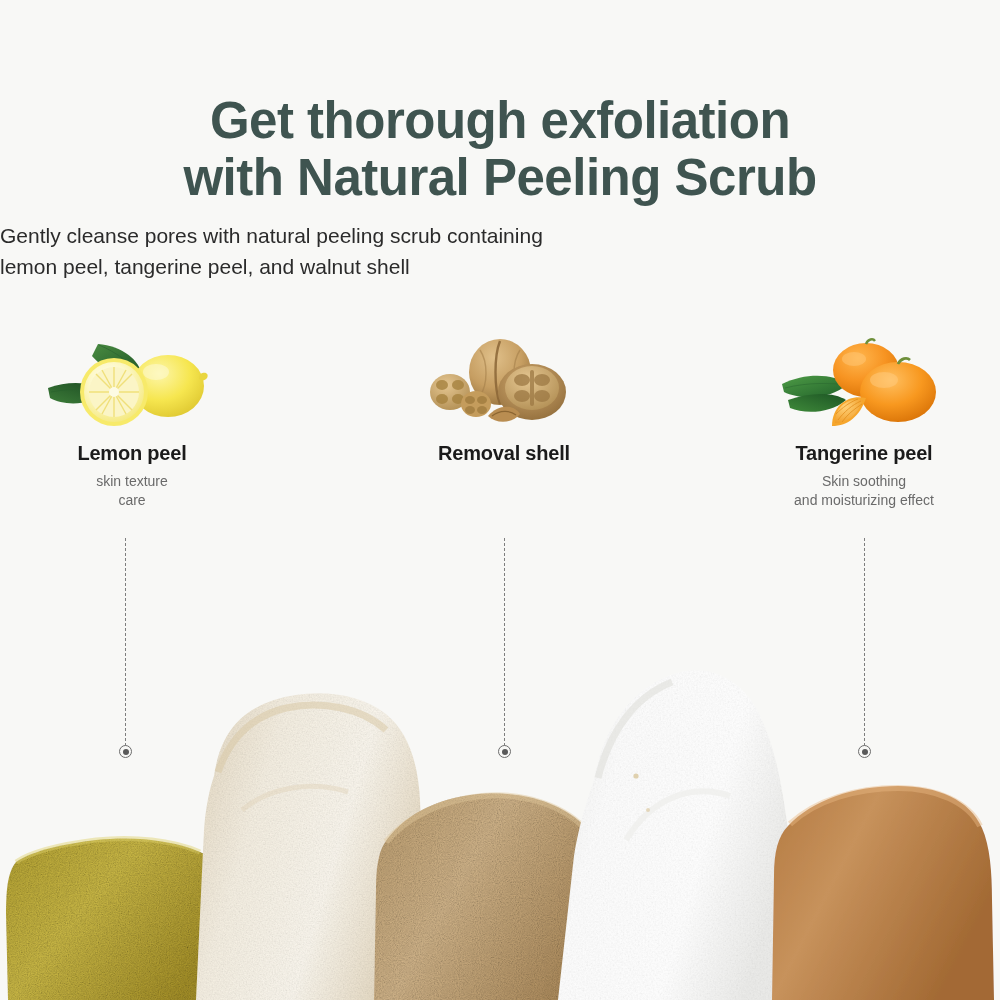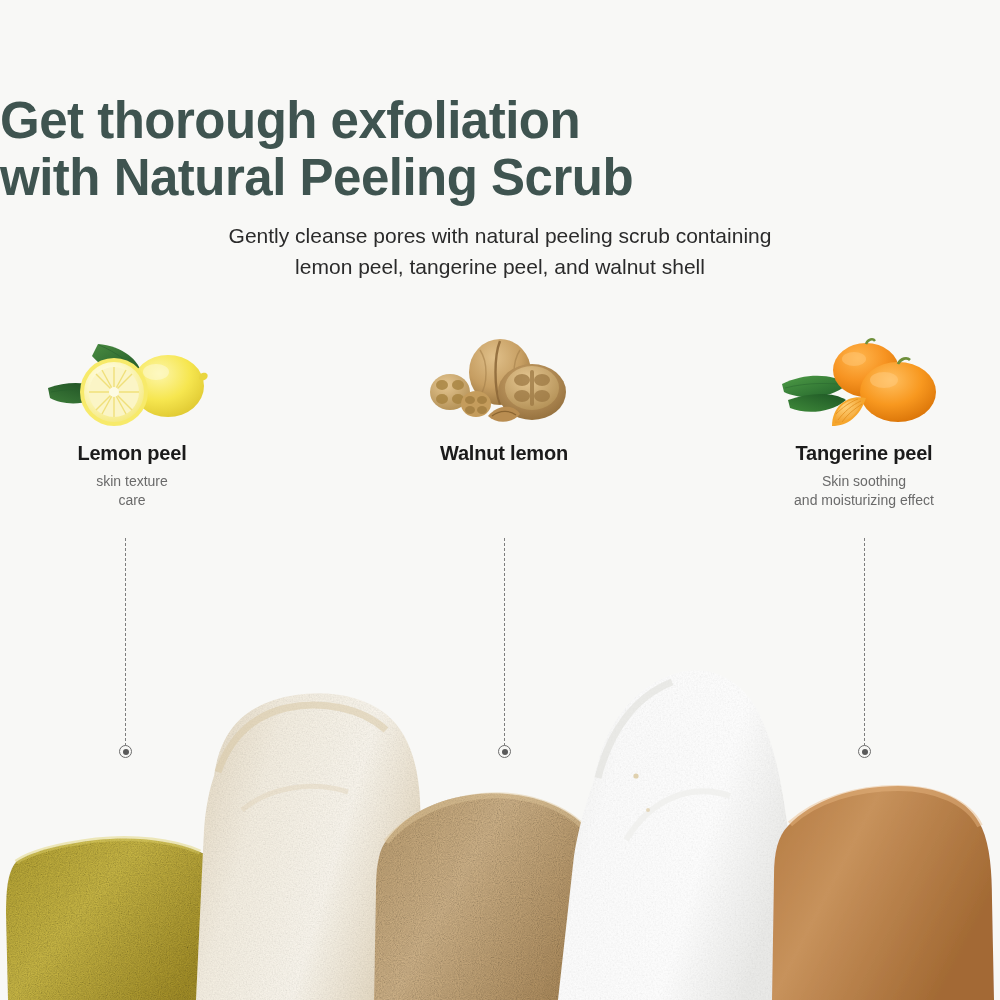--- a/index.html
+++ b/index.html
@@ -23,36 +23,36 @@
     background: #f8f8f6;
     overflow: hidden;
   }
 
   
   .headline {
     position: absolute;
     top: 92px;
     left: 0;
     width: 1000px;
-    text-align: left;
+    text-align: center;
     color: #3f5450;
     font-family: "Liberation Sans Narrow", "Liberation Sans", sans-serif;
     font-weight: bold;
     font-size: 51px;
     line-height: 57px;
     letter-spacing: -0.5px;
     white-space: pre-line;
   }
 
   .subhead {
     position: absolute;
     top: 220px;
     left: 0;
     width: 1000px;
-    text-align: center;
+    text-align: left;
     color: #2b2b2b;
     font-size: 21px;
     line-height: 31px;
     font-weight: normal;
     white-space: pre-line;
   }
 
   
   .ingredient {
     position: absolute;
@@ -240,21 +240,21 @@
           <ellipse cx="56" cy="70" rx="5" ry="4"></ellipse>
           <ellipse cx="68" cy="70" rx="5" ry="4"></ellipse>
           <ellipse cx="56" cy="80" rx="5" ry="4"></ellipse>
           <ellipse cx="68" cy="80" rx="5" ry="4"></ellipse>
         </g>
 
         <path d="M74 86 C84 74 100 74 106 84 C98 94 82 94 74 86 Z" fill="#b98d51"></path>
         <path d="M78 86 C86 80 96 80 102 85" stroke="#8c6632" stroke-width="1.2" fill="none"></path>
       </svg>
     </div>
-    <div class="ing-name">Walnut lemon</div>
+    <div class="ing-name">Removal shell</div>
   </div>
 
   <div class="ingredient ing-tangerine">
     <div class="art">
       <svg width="180" height="100" viewBox="0 0 180 100">
         <defs>
           <radialGradient id="tgA" cx="38%" cy="28%" r="75%">
             <stop offset="0%" stop-color="#ffb64e"></stop>
             <stop offset="55%" stop-color="#f79422"></stop>
             <stop offset="100%" stop-color="#dd7608"></stop>

